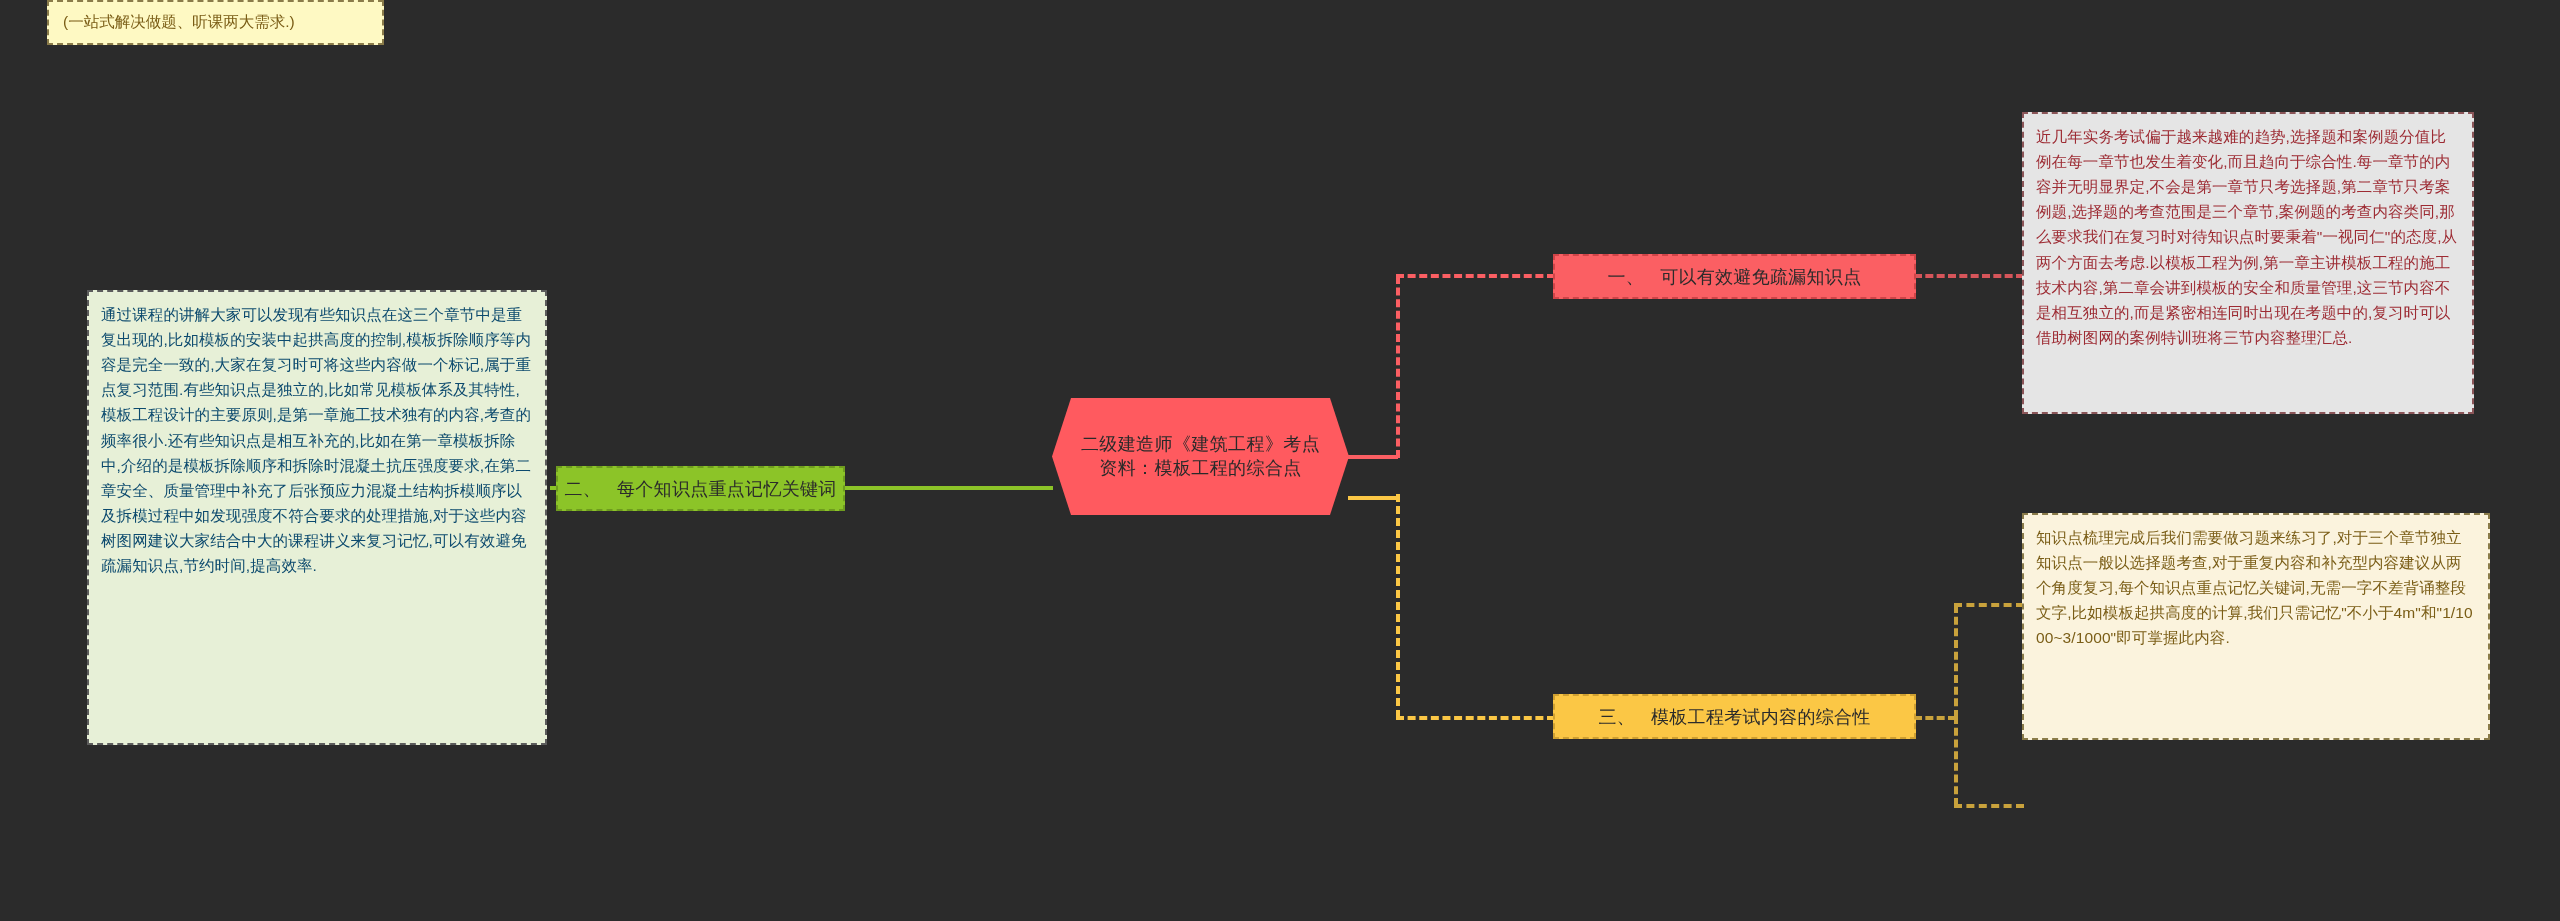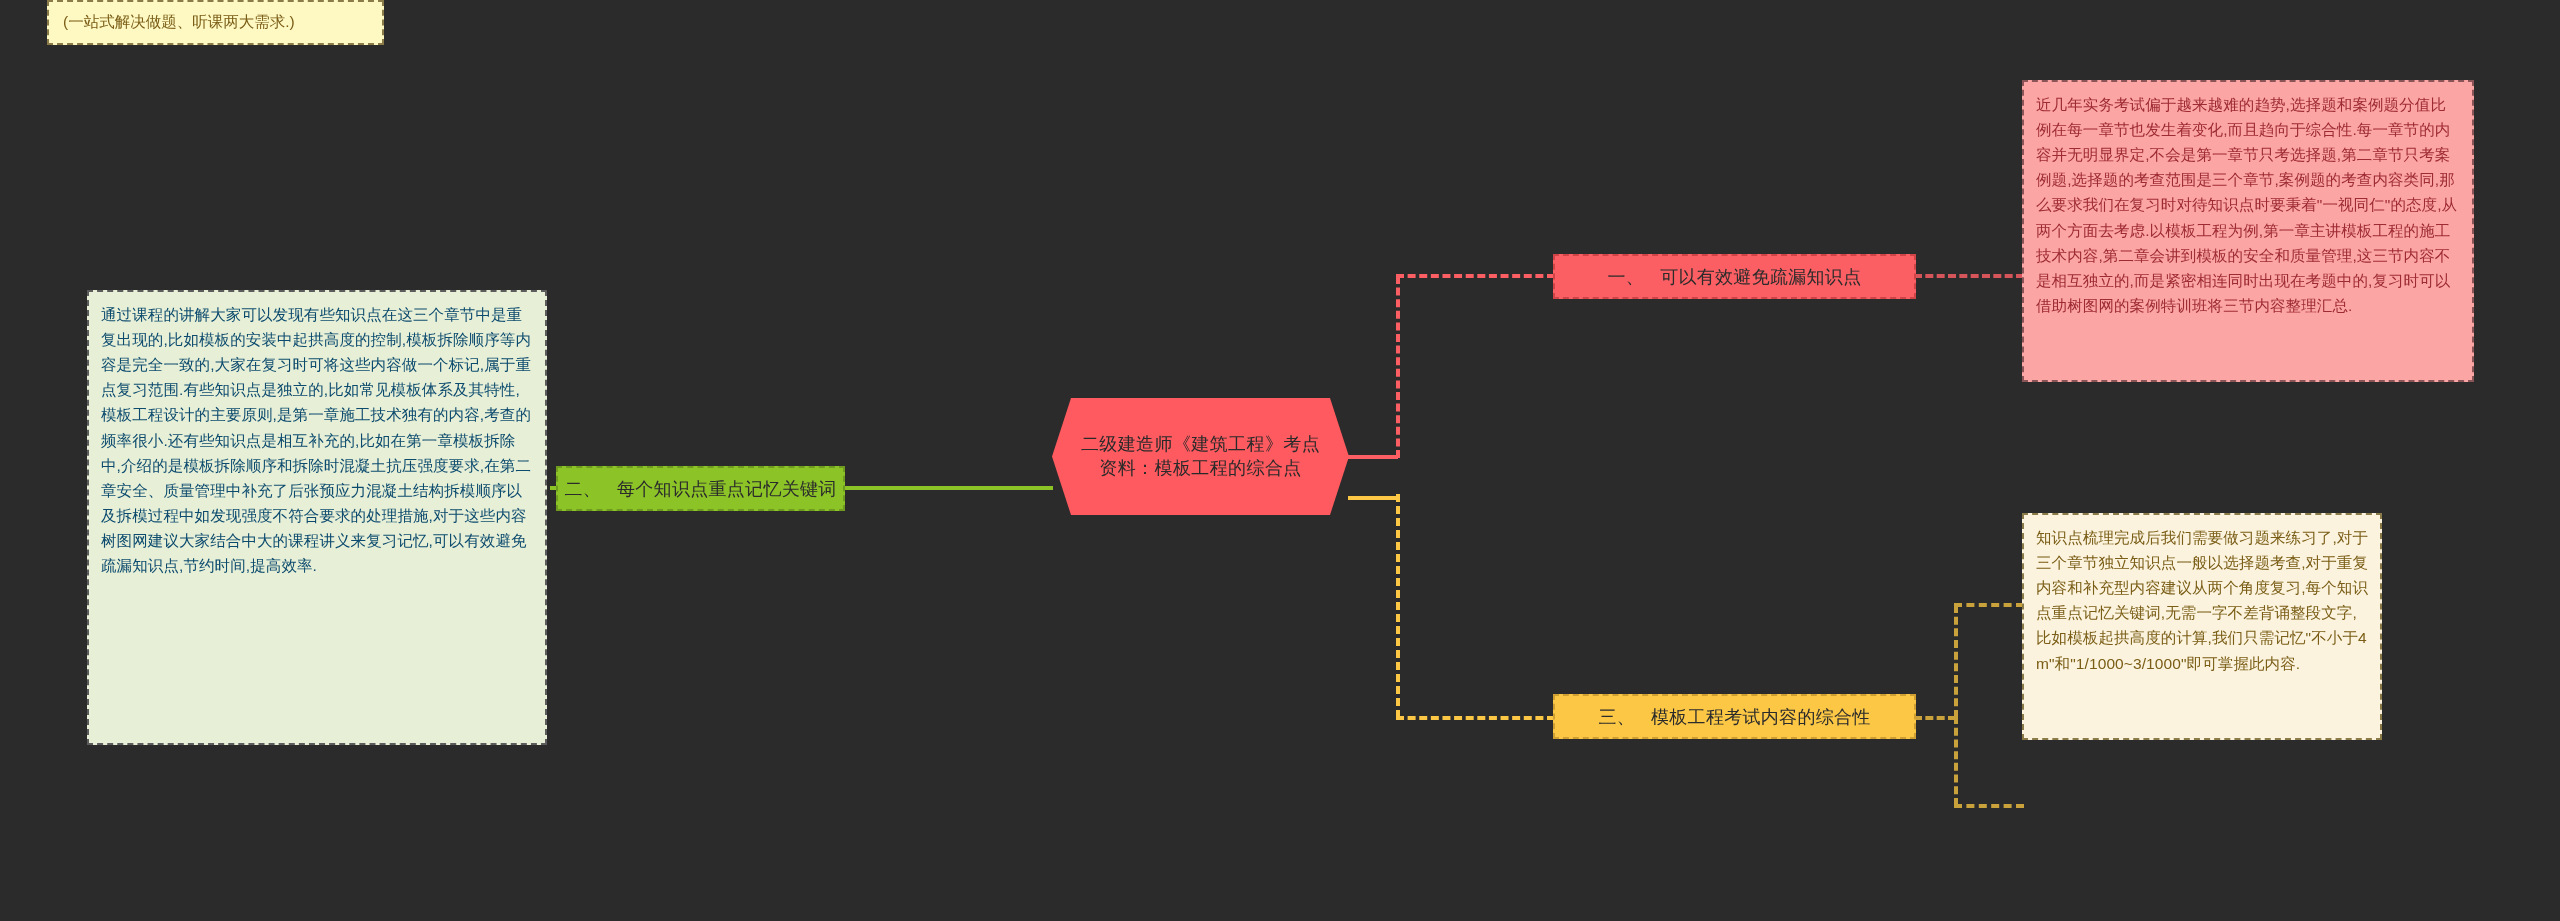--- a/index.html
+++ b/index.html
@@ -70,27 +70,27 @@
   .branch-index { margin-right: 16px; }
 
   
   #note-green {
     left: 87px; top: 290px; width: 460px; height: 455px;
     background: #e7f0d7;
     border: 2px dashed #5c5c5c;
     color: #0c4a6e;
   }
   #note-pink {
-    left: 2022px; top: 80px; width: 452px; height: 302px;
-    background: #fca5a5;
+    left: 2022px; top: 112px; width: 452px; height: 302px;
+    background: #e5e5e5;
     border: 2px dashed #8b5558;
     color: #9d2b33;
   }
   #note-cream {
-    left: 2022px; top: 513px; width: 360px; height: 227px;
+    left: 2022px; top: 513px; width: 468px; height: 227px;
     background: #fbf3dd;
     border: 2px dashed #8a7b49;
     color: #7a5d16;
   }
   #note-cream-small {
     left: 2022px; top: 782px; width: 337px; height: 45px;
     background: #fef9c3;
     border: 2px dashed #8a7b49;
     color: #7a5d16;
     display: flex; align-items: center;

